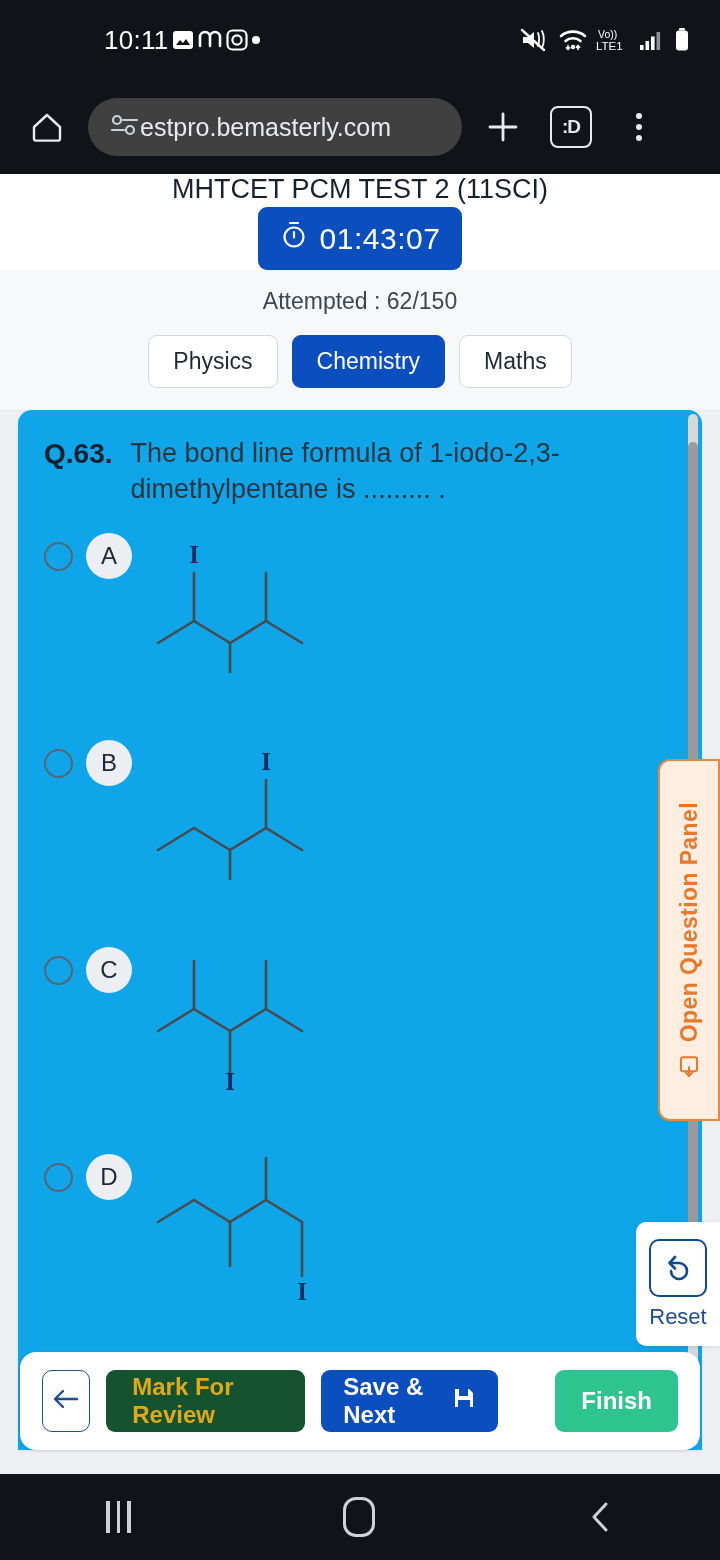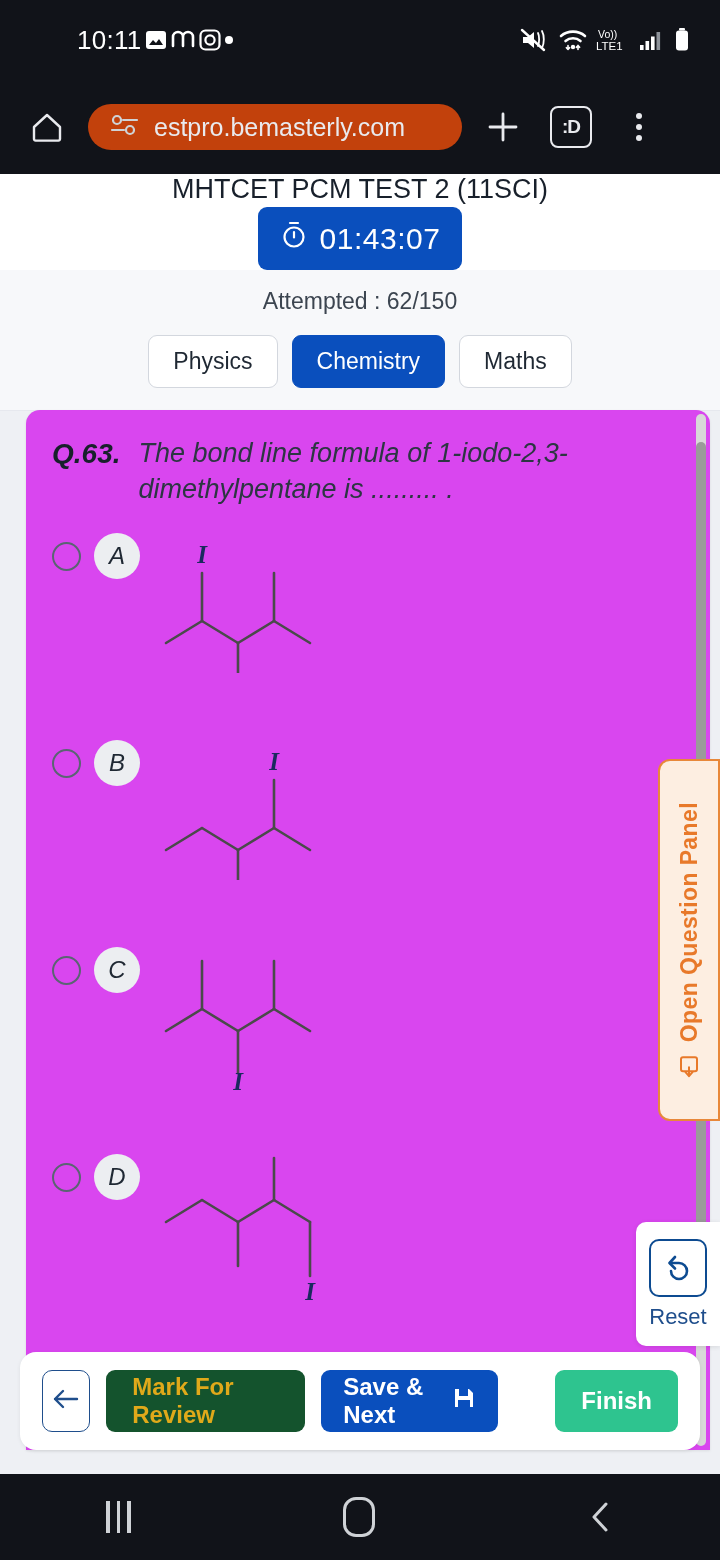--- a/index.html
+++ b/index.html
@@ -11,34 +11,34 @@
   }
   .screen { position: relative; width: 720px; height: 1560px; }
 
   
   .statusbar {
     position: absolute; top: 0; left: 0; width: 720px; height: 80px;
     background: #111319; color: #ffffff;
     display: flex; align-items: center; justify-content: space-between;
     padding: 0 22px;
   }
-  .sb-left { display: flex; align-items: center; gap: 2px; margin-left: 55px; }
+  .sb-left { display: flex; align-items: center; gap: 2px; margin-left: 82px; }
   .sb-time { font-size: 26px; letter-spacing: .3px; }
   .sb-right { display: flex; align-items: center; gap: 9px; margin-right: 8px; }
   .sb-ico { display: flex; align-items: center; }
 
   
   .browserbar {
     position: absolute; top: 80px; left: 0; width: 720px; height: 94px;
     background: #111319;
     display: flex; align-items: center; padding: 0 20px; gap: 14px;
   }
   .omnibox {
-    flex: 1; height: 46px; background: #c2410c; border-radius: 34px;
-    display: flex; align-items: center; gap: 14px; padding: 0 22px;
+    flex: 1; height: 58px; background: #404040; border-radius: 34px;
+    display: flex; align-items: center; padding: 0 22px;
     overflow: hidden; max-width: 374px;
   }
   .omnibox .url {
     color: #e9eaee; font-size: 25px; white-space: nowrap;
     overflow: hidden; text-overflow: clip;
   }
   .chrome-btn { width: 54px; height: 54px; display: flex; align-items: center; justify-content: center; }
   .tabcount {
     width: 42px; height: 42px; border: 2.5px solid #e9eaee; border-radius: 8px;
     display: flex; align-items: center; justify-content: center;
@@ -73,24 +73,23 @@
   .attempted { font-size: 23px; color: #3c4550; margin-bottom: 20px; }
   .tabs { display: flex; justify-content: center; gap: 14px; }
   .tab {
     border: 1px solid #d3d7de; background: #fff; color: #1f2833;
     border-radius: 9px; padding: 12px 24px; font-size: 23px;
   }
   .tab.active { background: #0a4fbd; border-color: #0a4fbd; color: #fff; }
 
   
   .qcard {
-    position: absolute; top: 236px; left: 26px; width: 684px; height: 1040px;
-    background: #d946ef; border-radius: 14px 14px 0 0; overflow: hidden;
+    position: absolute; top: 236px; left: 18px; width: 684px; height: 1040px;
+    background: #0ea5e9; border-radius: 14px 14px 0 0; overflow: hidden;
     box-shadow: 0 1px 3px rgba(0,0,0,.08);
-    font-style: italic;
   }
   .qscroll { position: absolute; inset: 0; padding: 26px 28px 20px 26px; }
 
   .qhead { display: flex; gap: 18px; margin-bottom: 26px; }
   .qnum { font-size: 28px; font-weight: bold; color: #18202b; white-space: nowrap; padding-top: 2px; }
   .qtext { font-size: 27px; line-height: 1.32; color: #2c3642; max-width: 432px; }
 
   .opt { display: flex; align-items: flex-start; margin-bottom: 12px; height: 195px; }
   .opt.last { height: 150px; }
   .radio {

